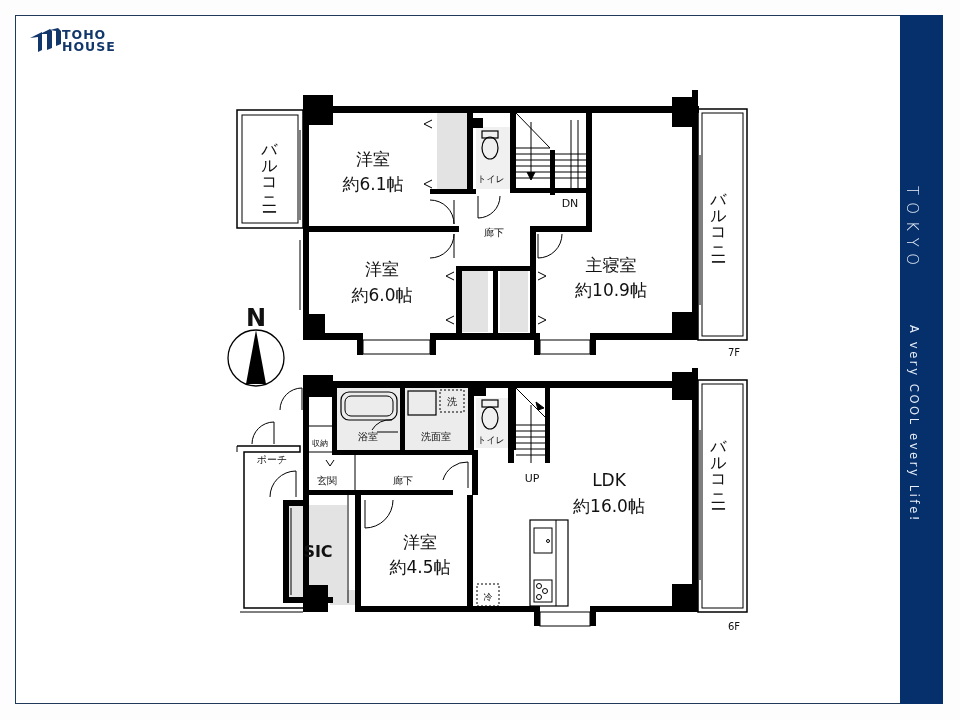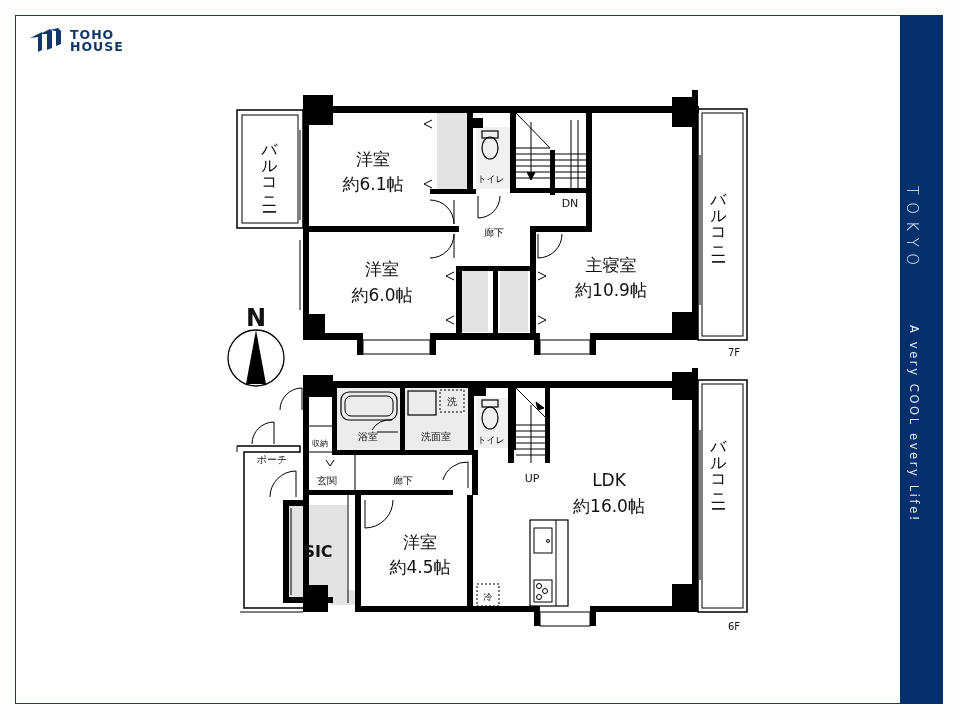--- a/index.html
+++ b/index.html
@@ -3,21 +3,21 @@
 <meta charset="utf-8">
 <style>
   html, body { margin:0; padding:0; background:#fdfdfd; }
   body { width:960px; height:720px; position:relative; overflow:hidden; font-family:"DejaVu Sans", sans-serif; }
   .frame { position:absolute; left:15px; top:15px; width:927px; height:689px; border:1px solid #1f3a5a; background:#fff; box-sizing:border-box; }
   .band { position:absolute; left:900px; top:15px; width:43px; height:689px; background:#05306b; }
   .band-text { position:absolute; left:921px; transform-origin:0 0; transform:rotate(90deg); color:#e8eef8; white-space:nowrap; font-family:"DejaVu Sans", sans-serif; }
   .band-title { top:186px; font-size:15px; letter-spacing:7px; font-weight:300; }
   .band-tag { top:325px; font-size:11.5px; letter-spacing:2.6px; }
   .logo { position:absolute; left:28px; top:28px; display:flex; align-items:center; }
-  .logo-text { margin-left:8px; color:#12376b; font-weight:bold; font-size:12.5px; line-height:12px; letter-spacing:1px; font-family:"DejaVu Sans", sans-serif; }
+  .logo-text { color:#12376b; font-weight:bold; font-size:12.5px; line-height:12px; letter-spacing:1px; font-family:"DejaVu Sans", sans-serif; }
   svg.plan { position:absolute; left:0; top:0; }
   .lbl { font-family:"DejaVu Sans", sans-serif; fill:#111; }
 </style>
 </head>
 <body>
 
 <div class="frame"></div>
 <div class="band"></div>
 <div class="band-text band-title">TOKYO</div>
 <div class="band-text band-tag">A very COOL every Life!</div>

